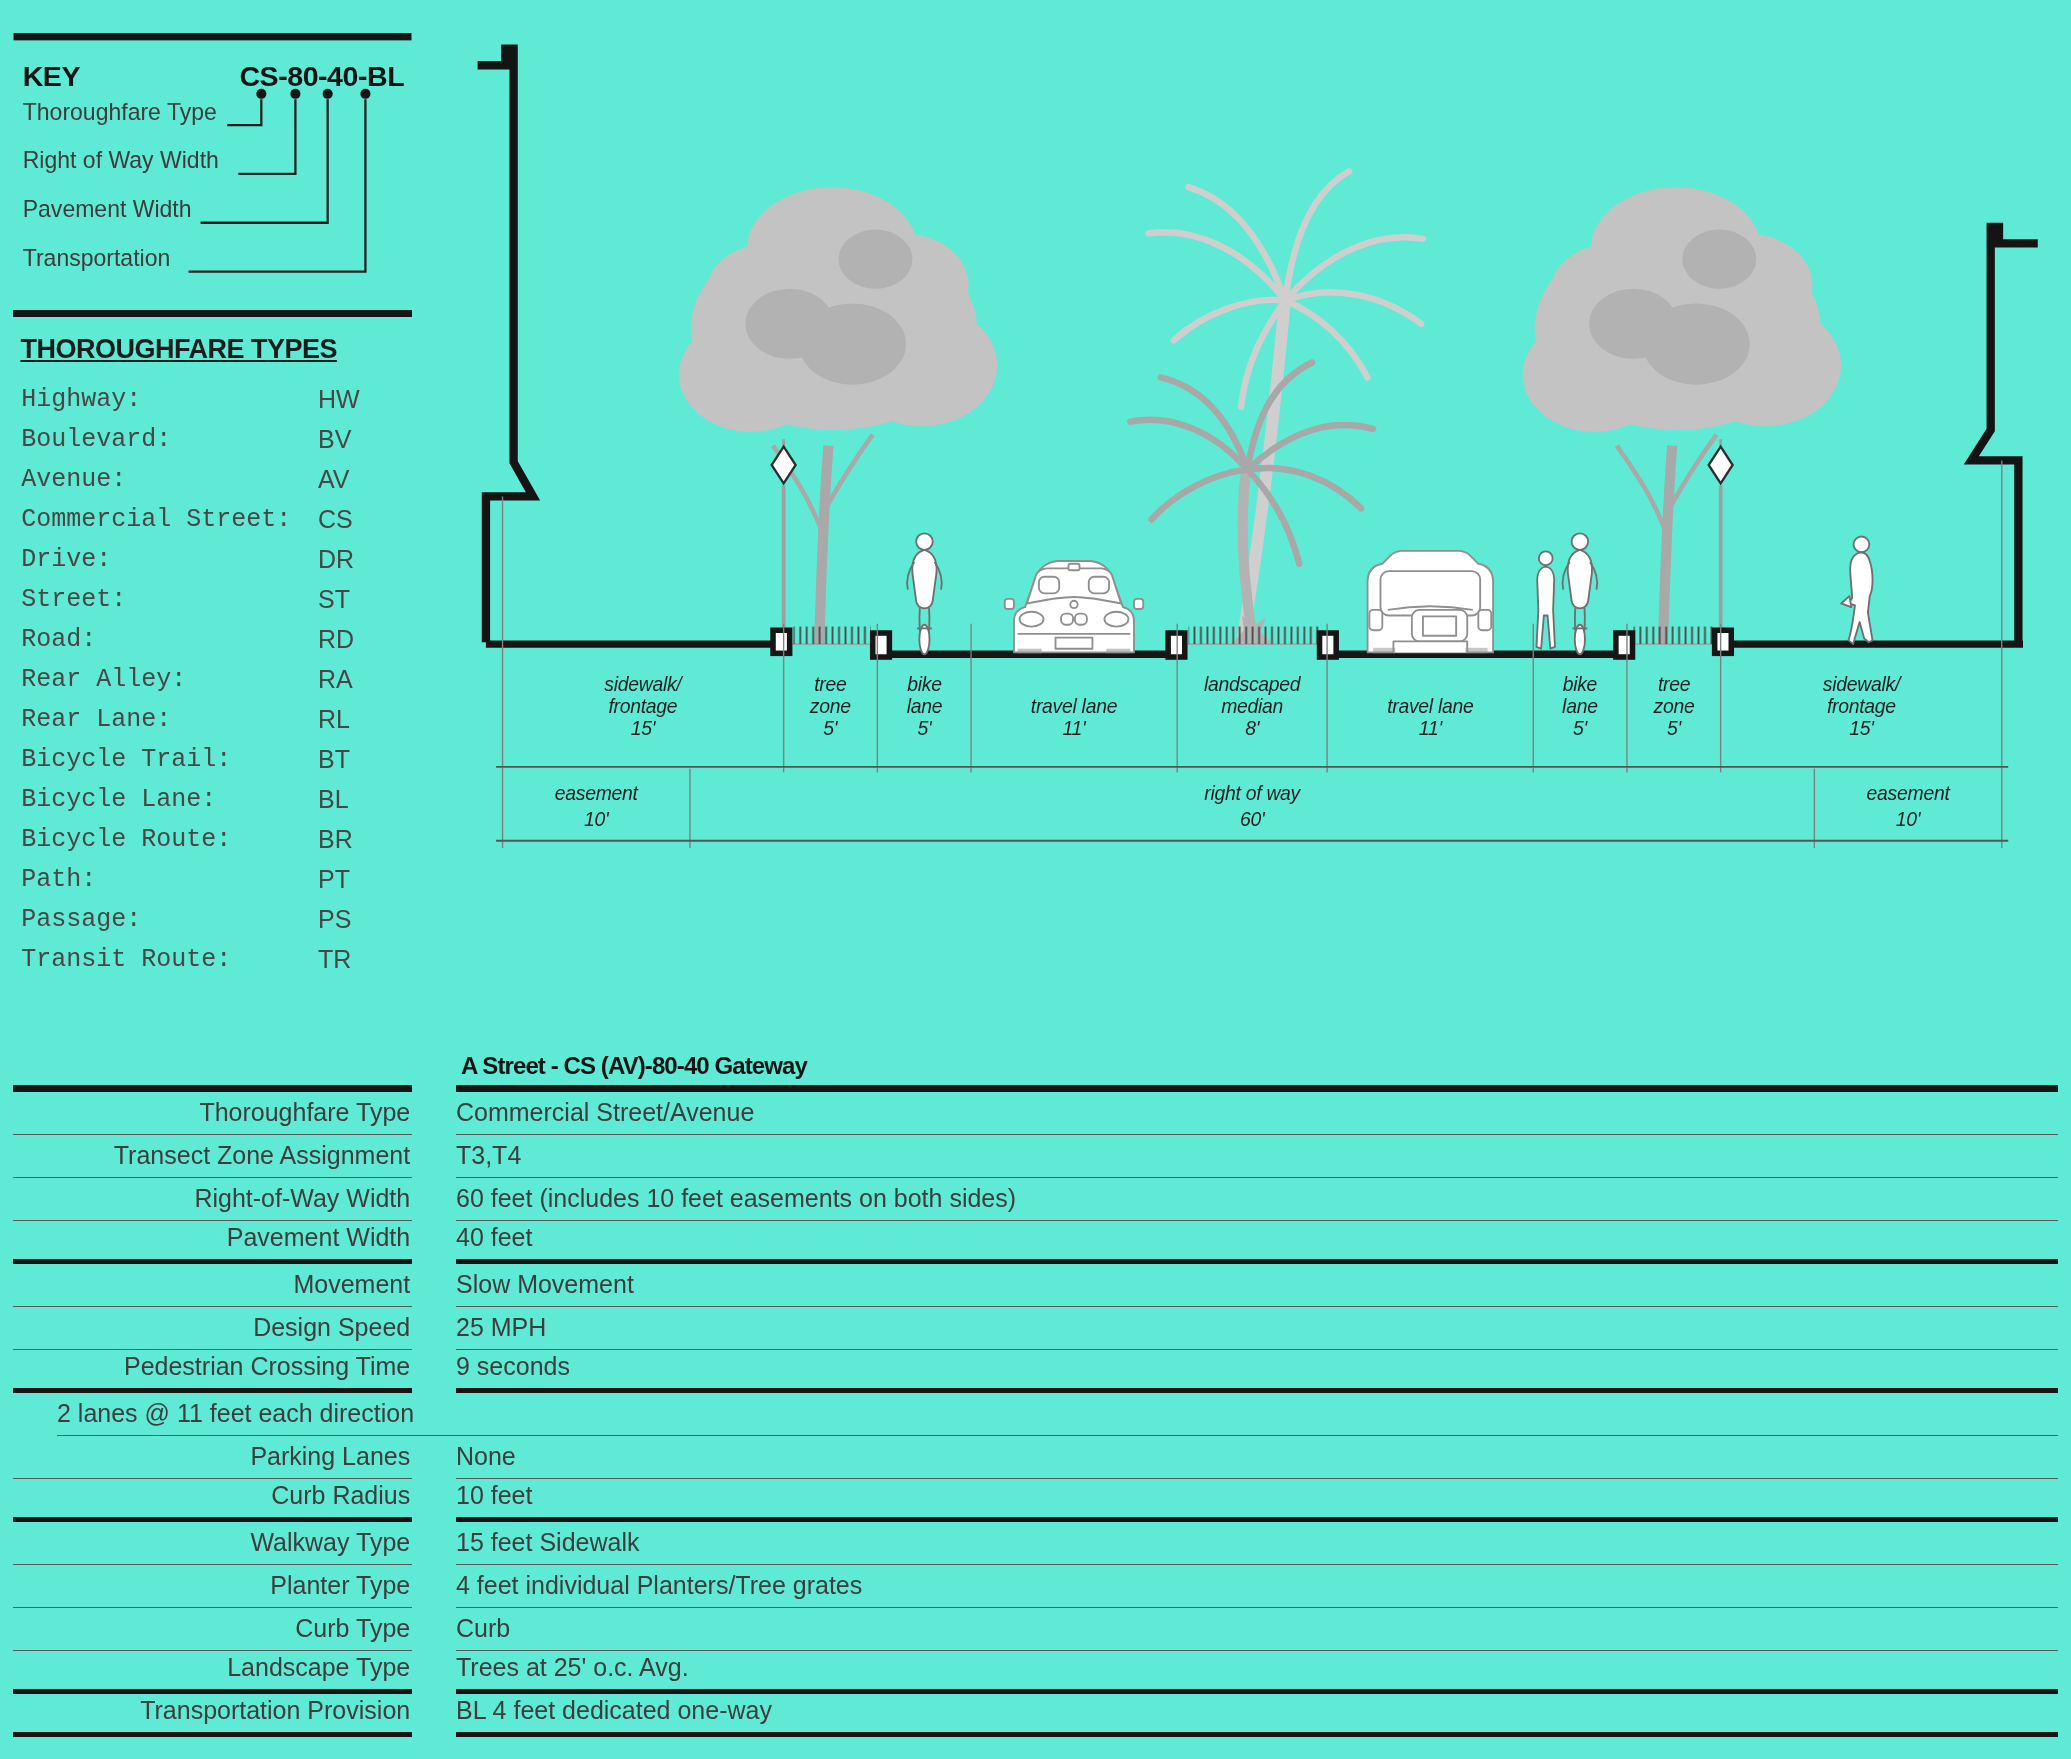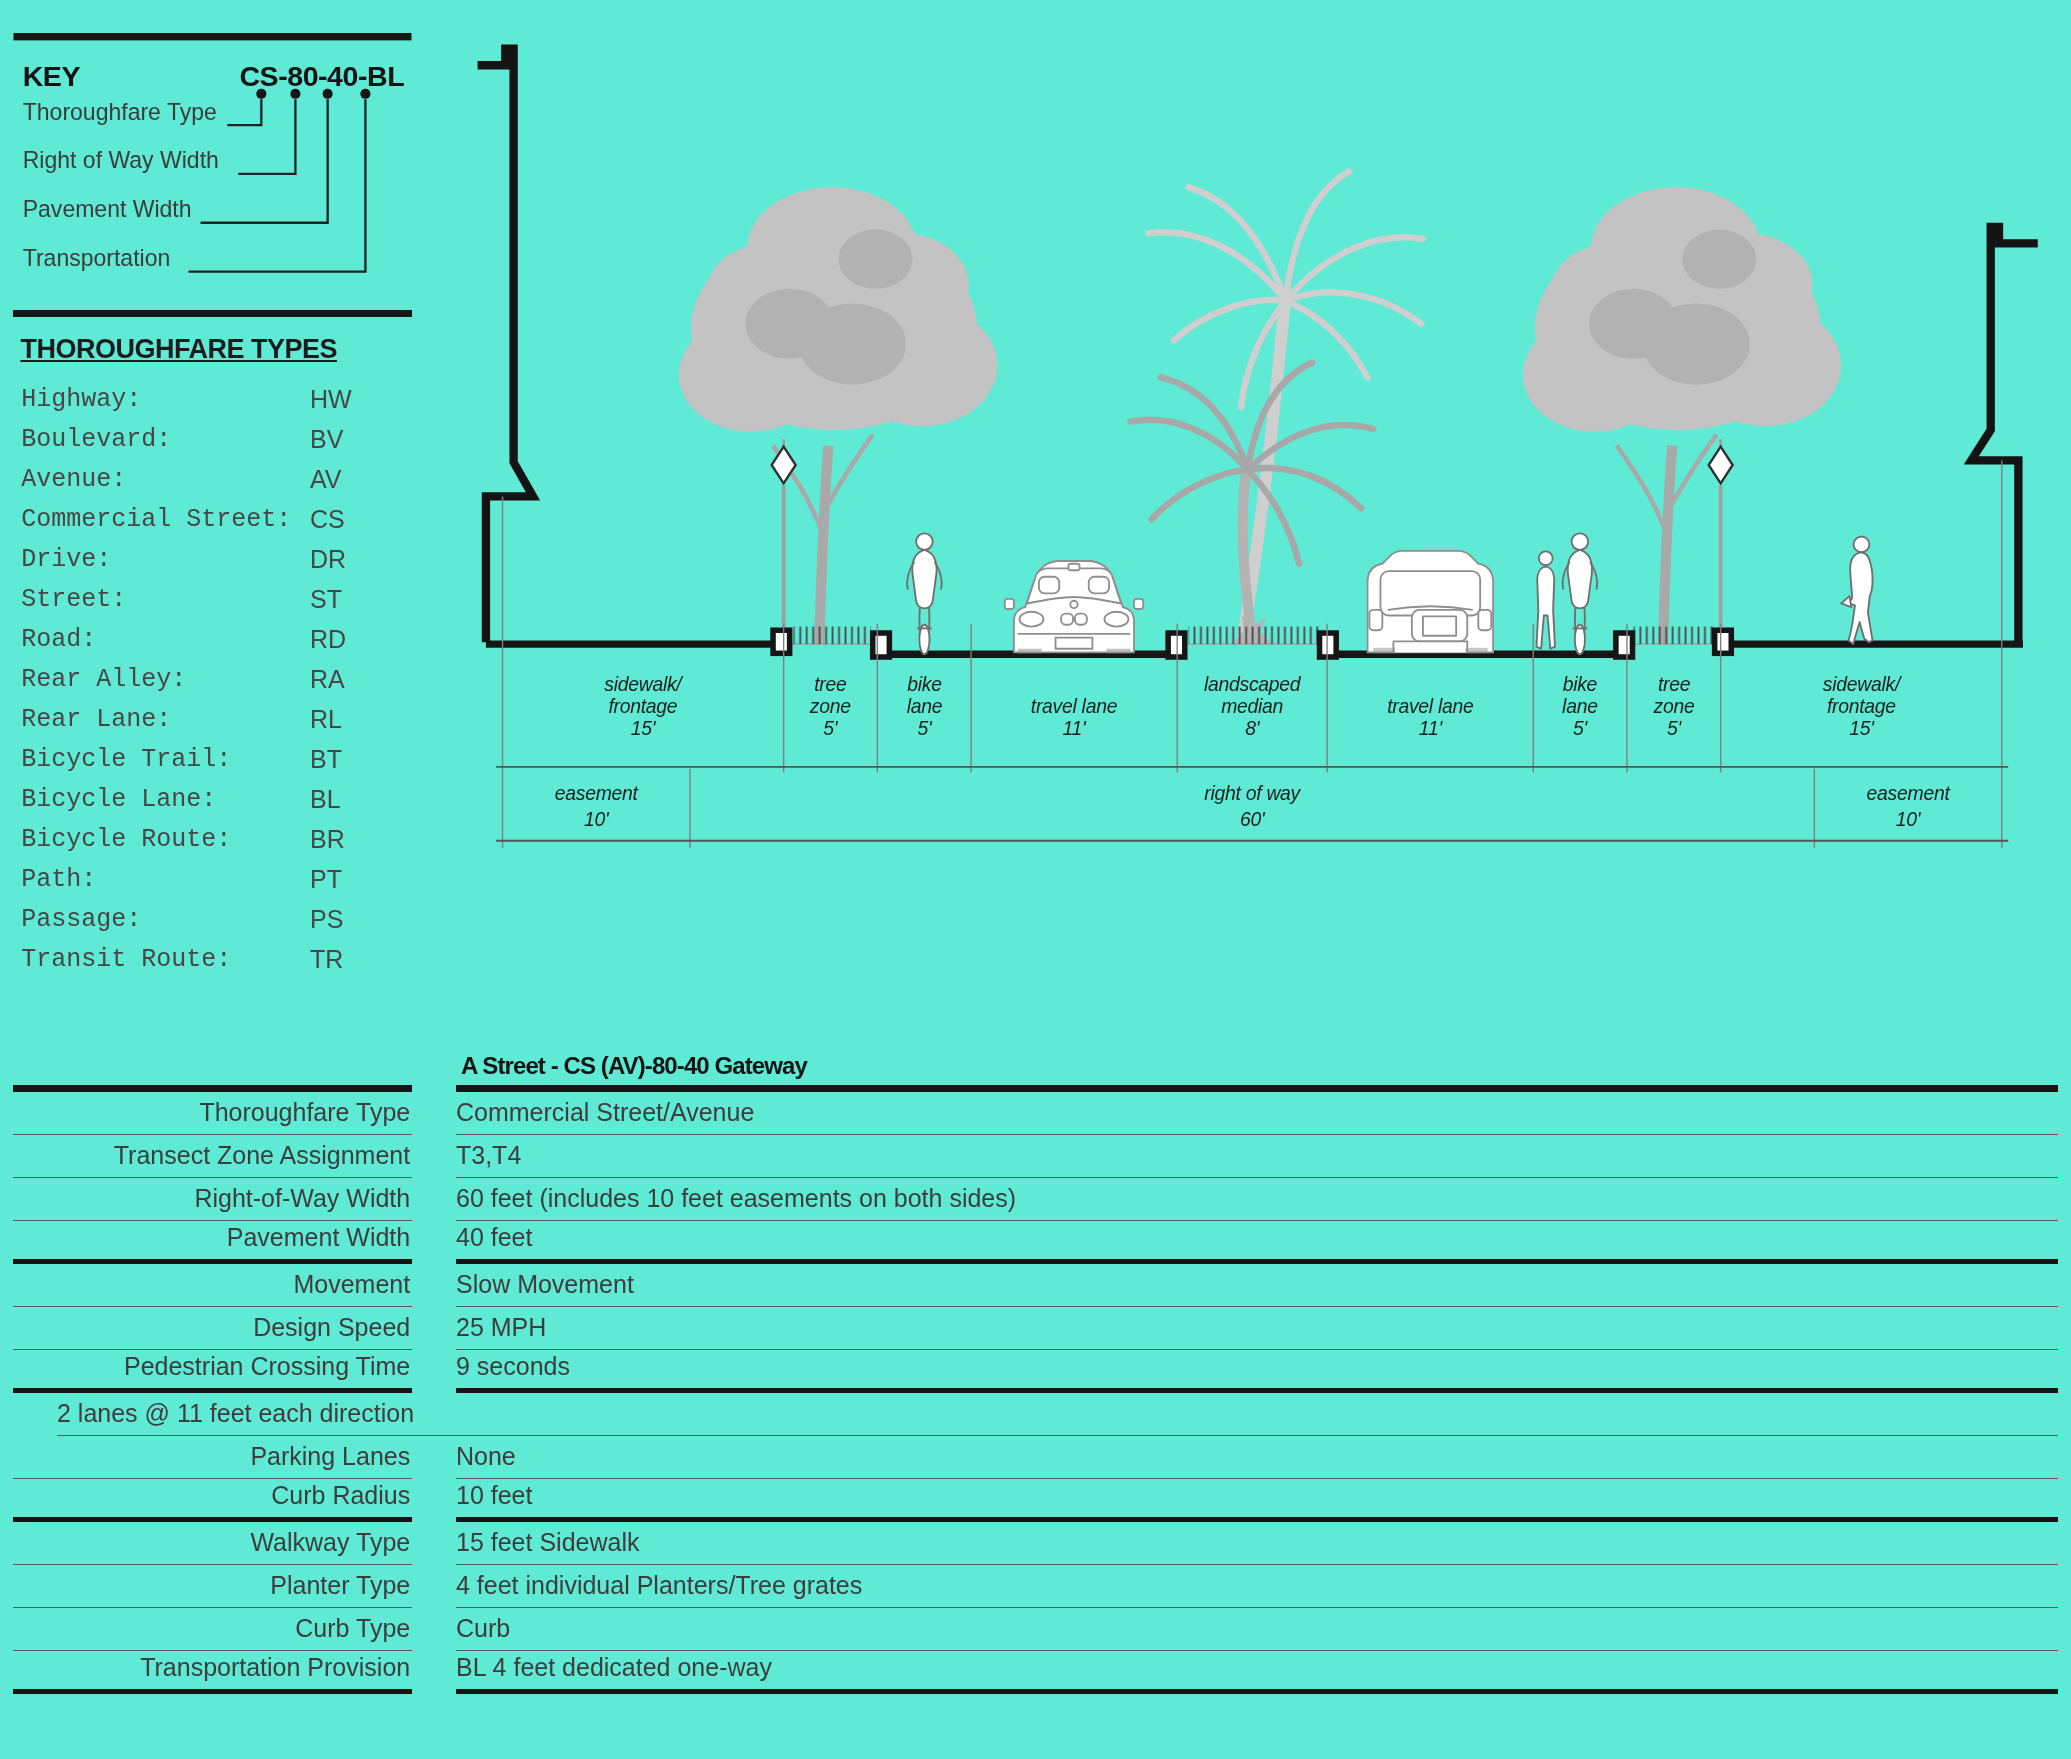--- a/index.html
+++ b/index.html
@@ -13,21 +13,21 @@
   .k-label{font-size:25px;fill:#3c3c3c;}
   .k-line{stroke:#222;stroke-width:2.5;fill:none;}
 
   
   .types-panel{position:absolute;left:13px;top:305px;width:399px;}
   .types-rule{height:7.4px;background:#161616;margin-top:4.6px;}
   .types-panel h2{margin:16.6px 0 0 7.4px;font-size:27px;font-weight:bold;color:#1c1c1c;letter-spacing:-0.5px;text-decoration:underline;}
   .types-list{list-style:none;margin:14.8px 0 0;padding:0;}
   .types-list li{position:relative;height:40px;font-size:25px;color:#474747;}
   .tt-label{position:absolute;left:8.3px;bottom:5.5px;font-family:Liberation Mono, monospace;}
-  .tt-abbr{position:absolute;left:297px;bottom:5.5px;}
+  .tt-abbr{position:absolute;left:305px;bottom:5.5px;}
 
   
   .diagram{position:absolute;left:461px;top:18.5px;width:1610px;height:868px;}
   .dim-label{font-family:"Liberation Sans",sans-serif;font-style:italic;font-size:21px;
              fill:#1f1f1f;letter-spacing:-0.3px;}
   .bldg{stroke:#141414;stroke-width:9;fill:none;stroke-linejoin:miter;}
   .ground{stroke:#161616;stroke-width:8;fill:none;}
   .curb{fill:#ffffff;stroke:#161616;stroke-width:6;}
   .dimline{stroke:#808080;stroke-width:1.5;}
   .dimrule{stroke:#555;stroke-width:2;}
@@ -421,20 +421,25 @@
         <div class="c-label">Planter Type</div>
         <div class="c-gap"></div>
         <div class="c-value">4 feet individual Planters/Tree grates</div>
       </div>
     <div class="spec-row">
         <div class="c-label">Curb Type</div>
         <div class="c-gap"></div>
         <div class="c-value">Curb</div>
       </div>
     <div class="spec-row group-end">
+        <div class="c-label">Landscape Type</div>
+        <div class="c-gap"></div>
+        <div class="c-value">Trees at 25' o.c. Avg.</div>
+      </div>
+    <div class="spec-row group-end">
         <div class="c-label">Transportation Provision</div>
         <div class="c-gap"></div>
         <div class="c-value">BL 4 feet dedicated one-way</div>
       </div>
   </div>
 
 </div>
 
 
 </body></html>

